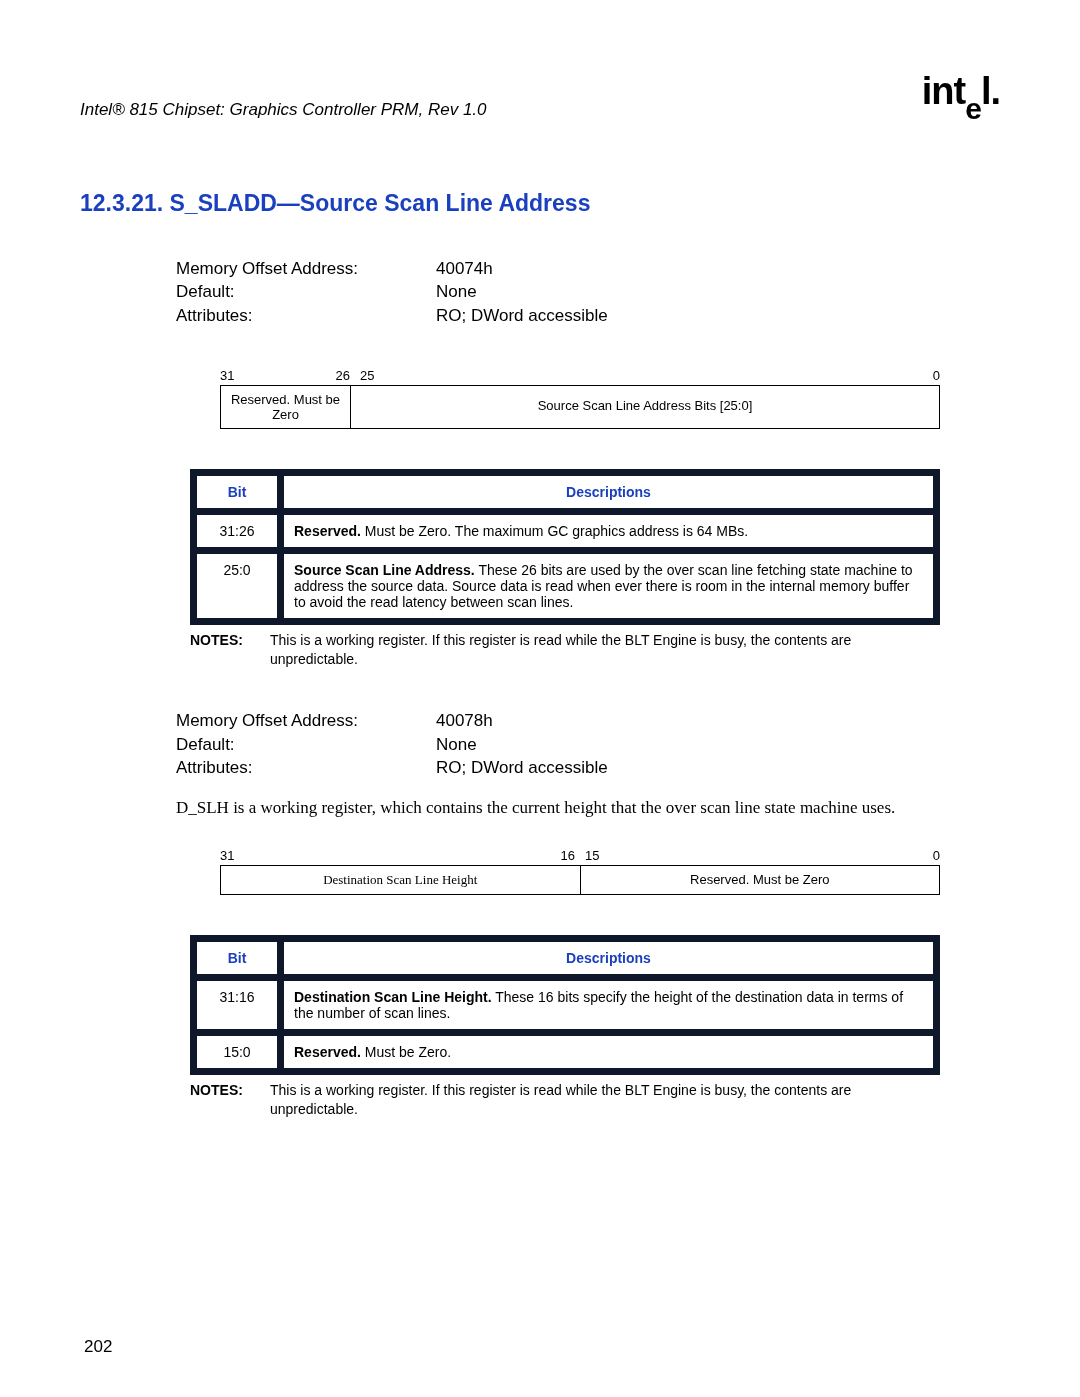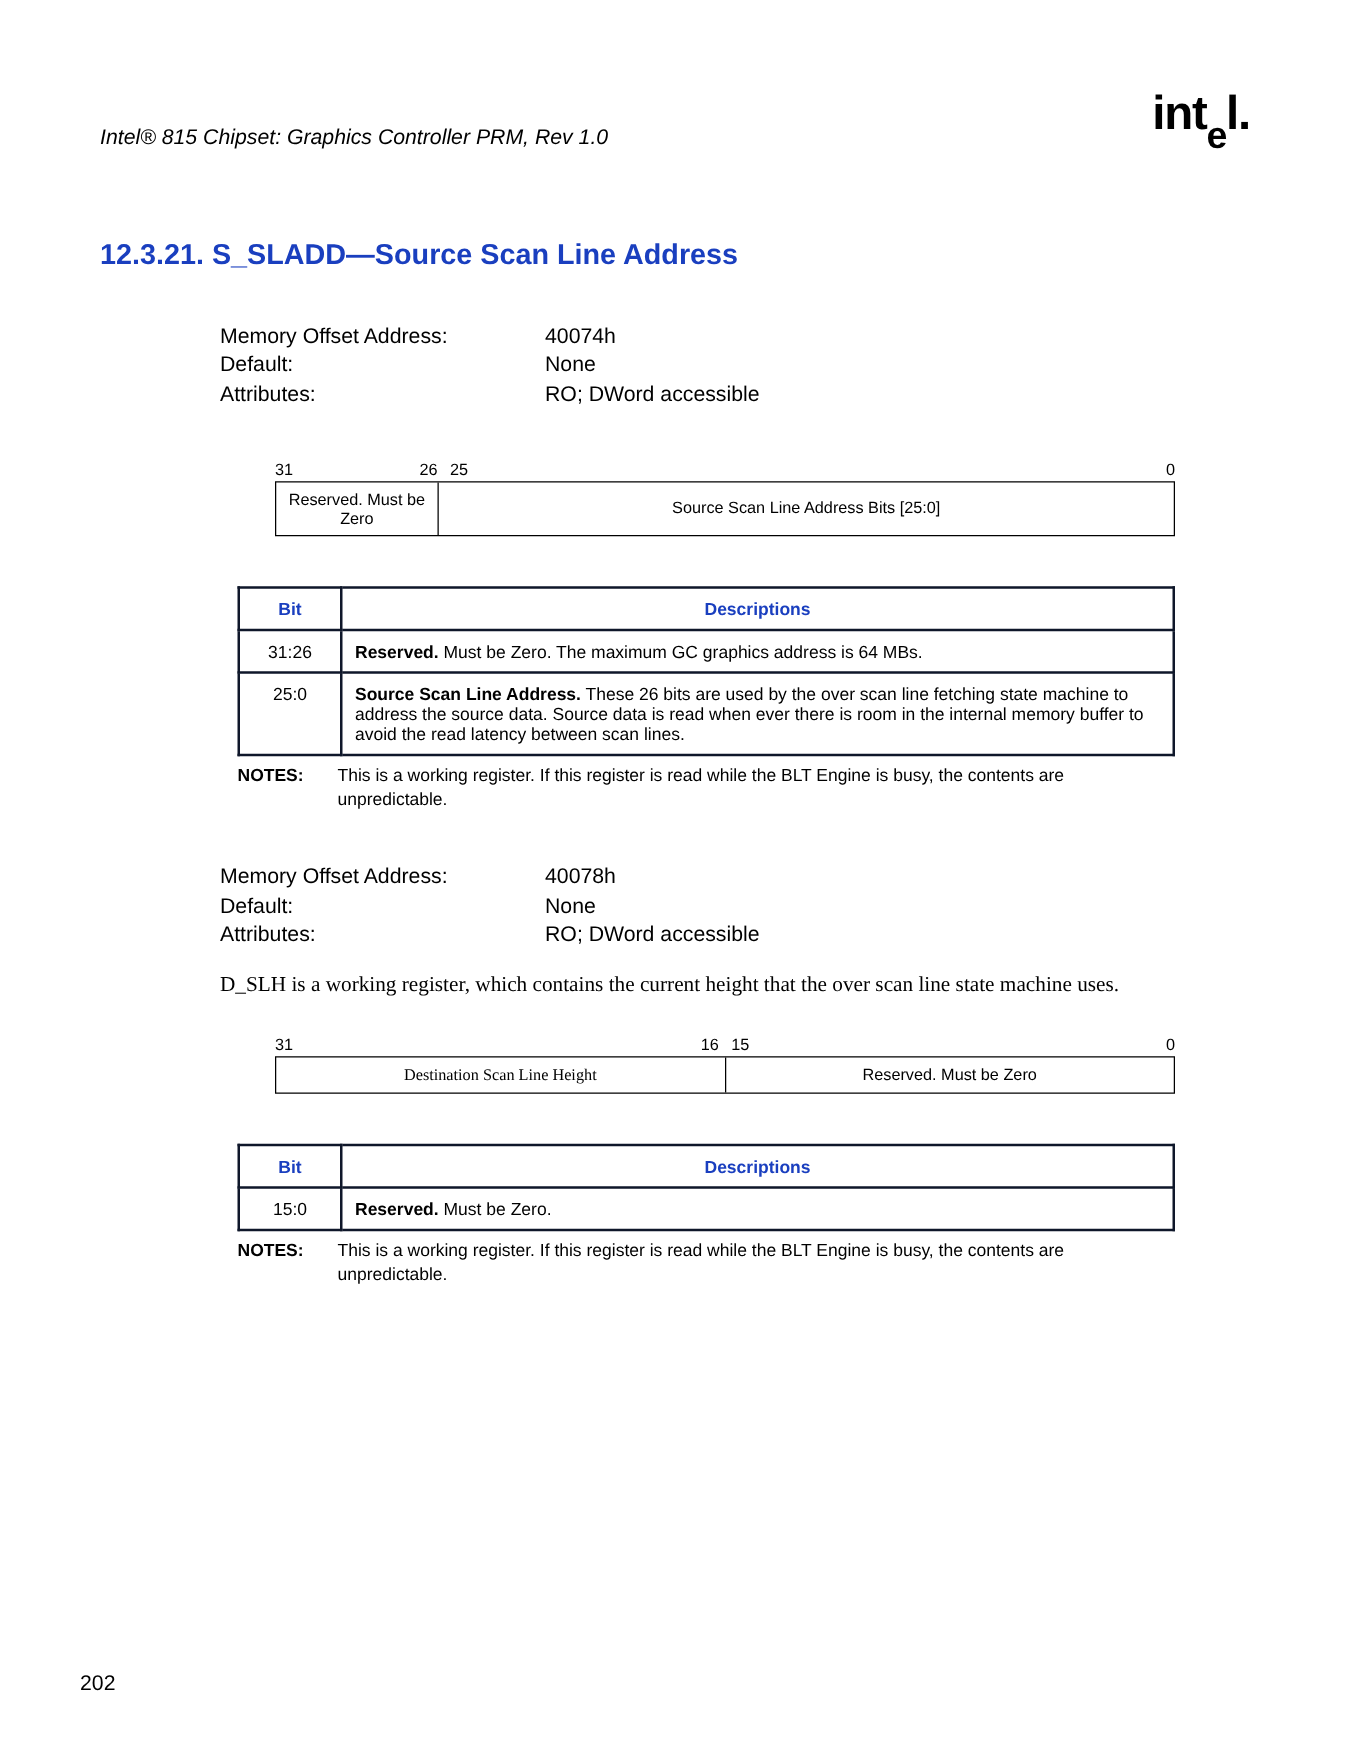--- a/index.html
+++ b/index.html
@@ -94,21 +94,21 @@
   }
   .desc-table {
     margin-left: 110px;
     margin-right: 60px;
     border-collapse: collapse;
     width: calc(100% - 170px);
     font-size: 14px;
     margin-bottom: 6px;
   }
   .desc-table th, .desc-table td {
-    border: 2px solid #0f172a;
+    border: 7px solid #0f172a;
     padding: 8px 10px;
     vertical-align: top;
     text-align: left;
   }
   .desc-table th {
     color: #1a3fbf;
     font-weight: bold;
     text-align: center;
   }
   .desc-table th.bit-col {
@@ -129,21 +129,21 @@
     font-weight: bold;
     width: 80px;
     flex-shrink: 0;
   }
   .notes-text {
     flex: 1;
   }
   .page-number {
     position: absolute;
     bottom: 40px;
-    left: 64px;
+    left: 84px;
     font-size: 17px;
   }
 </style>
 </head>
 <body>
 
 <div class="page">
   <div class="header">
     <div class="doc-title">Intel® 815 Chipset: Graphics Controller PRM, Rev 1.0</div>
     <div class="logo">int<sub>e</sub>l.</div>
@@ -236,20 +236,24 @@
     </div>
   </div>
 
   <table class="desc-table">
     <tbody>
         <tr>
       <th class="bit-col">Bit</th>
       <th>Descriptions</th>
     </tr>
     <tr>
+      <td class="bit-cell">31:16</td>
+      <td><b>Destination Scan Line Height.</b><span> These 16 bits specify the height of the destination data in terms of the number of scan lines.</span></td>
+    </tr>
+    <tr>
       <td class="bit-cell">15:0</td>
       <td><b>Reserved.</b><span> Must be Zero.</span></td>
     </tr>
   </tbody>
     </table>
   <div class="notes-row">
     <div class="notes-label">NOTES:</div>
     <div class="notes-text">This is a working register. If this register is read while the BLT Engine is busy, the contents are unpredictable.</div>
   </div>
 

